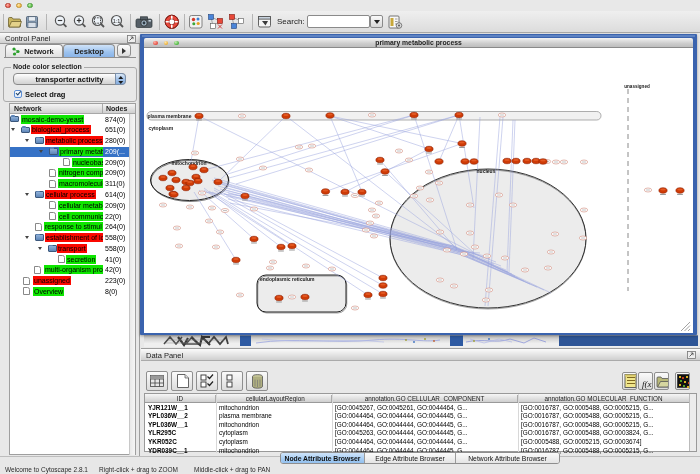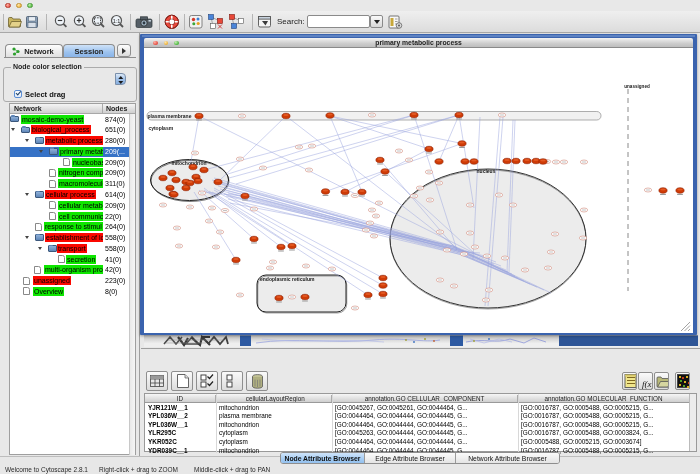--- a/index.html
+++ b/index.html
@@ -135,32 +135,37 @@
           <rect x="3.5" y="5" width="3" height="8" fill="#c8a83a"></rect>
           <line x1="8" y1="6" x2="10.5" y2="6" stroke="#888" stroke-width="0.8"></line>
           <line x1="8" y1="8.5" x2="10.5" y2="8.5" stroke="#888" stroke-width="0.8"></line>
           <line x1="8" y1="11" x2="10.5" y2="11" stroke="#888" stroke-width="0.8"></line>
           <circle cx="12" cy="12.5" r="2.8" fill="#d8d8d8" stroke="#555" stroke-width="0.7"></circle>
           <circle cx="12" cy="12.5" r="1" fill="#555"></circle>
         </svg></div>
 </div>
 
 <div class="abs" id="cpanel"></div>
+<div class="abs" id="cphead">Control Panel<svg width="9" height="8" style="position:absolute;right:4px;top:1.5px">
+        <rect x="0.5" y="0.5" width="8" height="7" fill="#eee" stroke="#777" stroke-width="0.8"></rect>
+        <path d="M2.5 5.5 L6 2 M6 2 L3.8 2 M6 2 L6 4.2" stroke="#555" stroke-width="0.9" fill="none"></path>
+      </svg></div>
 <div class="tab" style="left:5px;top:44px;width:58px;background:linear-gradient(#fdfdfd,#e0e0e0)"><svg width="8" height="9" style="position:absolute;left:6px;top:2px">
         <circle cx="2" cy="2" r="1.6" fill="#2ca02c"></circle>
         <circle cx="6" cy="4.5" r="1.6" fill="#2ca02c"></circle>
         <circle cx="2.5" cy="7" r="1.6" fill="#2ca02c"></circle>
         <line x1="2" y1="2" x2="6" y2="4.5" stroke="#2ca02c" stroke-width="0.7"></line>
         <line x1="6" y1="4.5" x2="2.5" y2="7" stroke="#2ca02c" stroke-width="0.7"></line>
       </svg><span style="margin-left:10px">Network</span></div>
-<div class="tab" style="left:63px;top:44px;width:52px;background:linear-gradient(#cfe2f8,#9cc2ee 60%,#8ab4e8)">Session</div>
+<div class="tab" style="left:63px;top:44px;width:52px;background:linear-gradient(#cfe2f8,#9cc2ee 60%,#8ab4e8)">Desktop</div>
 <div class="tab" style="left:117px;top:44px;width:14px;border-bottom:1px solid #8e8e8e;border-radius:3px;background:linear-gradient(#fdfdfd,#dcdcdc)"><span style="display:inline-block;width:0;height:0;border:3.2px solid transparent;border-left:4.5px solid #333;margin-top:3px;margin-left:2px"></span></div>
 <div class="abs" style="left:4px;top:56.5px;width:132px;height:1px;background:#8e8e8e"></div>
 <div id="grpbox"></div>
 <div id="grplabel">Node color selection</div>
+<div id="combo">transporter activity</div>
 <div id="combocap">
       <svg width="10" height="10" style="position:absolute;left:0.5px;top:0.5px">
         <path d="M4.8 1 L7.3 4 L2.3 4 Z" fill="#1a1a1a"></path>
         <path d="M4.8 9 L7.3 6 L2.3 6 Z" fill="#1a1a1a"></path>
       </svg>
     </div>
 <div id="cbx"></div>
 <div id="cbxlabel">Select drag</div>
 <div id="treebox" class="abs">
 <div id="treehdr">
@@ -619,20 +624,27 @@
 <rect x="52" y="71.4" width="6" height="1" rx="0.4"></rect>
 </g>
 </svg>
 <svg width="11" height="10" style="position:absolute;right:2px;bottom:1px">
           <path d="M1 9 L10 0 M4.5 9 L10 3.5 M8 9 L10 7" stroke="#999" stroke-width="0.9"></path>
         </svg>
 </div>
 </div>
 
 <div class="abs" style="left:141px;top:348px;width:559px;height:108px;background:#e8e8e8;border-top:1px solid #9f9f9f">
+<div style="position:absolute;left:0;top:0;width:559px;height:12px;background:linear-gradient(#fbfbfb,#cfcfcf);border-bottom:1px solid #aaa">
+        <span style="position:absolute;left:5px;top:2px;font-size:7.5px;color:#222">Data Panel</span>
+        <svg width="9" height="8" style="position:absolute;right:4px;top:2px">
+          <rect x="0.5" y="0.5" width="8" height="7" fill="#eee" stroke="#777" stroke-width="0.8"></rect>
+          <path d="M2.5 5.5 L6 2 M6 2 L3.8 2 M6 2 L6 4.2" stroke="#555" stroke-width="0.9" fill="none"></path>
+        </svg>
+      </div>
 <div style="position:absolute;top:22px;width:22px;height:20px;background:linear-gradient(#fafafa,#dcdcdc);border:1px solid #8e8e8e;border-radius:2px;left:5px"><svg width="14" height="12" style="margin:3px 0 0 3px">
           <rect x="0.5" y="0.5" width="13" height="11" fill="#e8e8e8" stroke="#444" stroke-width="0.8"></rect>
           <line x1="0.5" y1="4" x2="13.5" y2="4" stroke="#444" stroke-width="0.8"></line>
           <line x1="0.5" y1="8" x2="13.5" y2="8" stroke="#444" stroke-width="0.8"></line>
           <line x1="5" y1="0.5" x2="5" y2="11.5" stroke="#444" stroke-width="0.8"></line>
           <line x1="9.5" y1="0.5" x2="9.5" y2="11.5" stroke="#444" stroke-width="0.8"></line>
           <rect x="0.5" y="0.5" width="13" height="3.5" fill="#9a9a9a"></rect>
         </svg></div>
 <div style="position:absolute;top:22px;width:22px;height:20px;background:linear-gradient(#fafafa,#dcdcdc);border:1px solid #8e8e8e;border-radius:2px;left:30px"><svg width="14" height="14" style="margin:2px 0 0 4px">
           <path d="M1.5 0.5 L9 0.5 L12.5 4 L12.5 13.5 L1.5 13.5 Z" fill="#fff" stroke="#555" stroke-width="0.9"></path>

